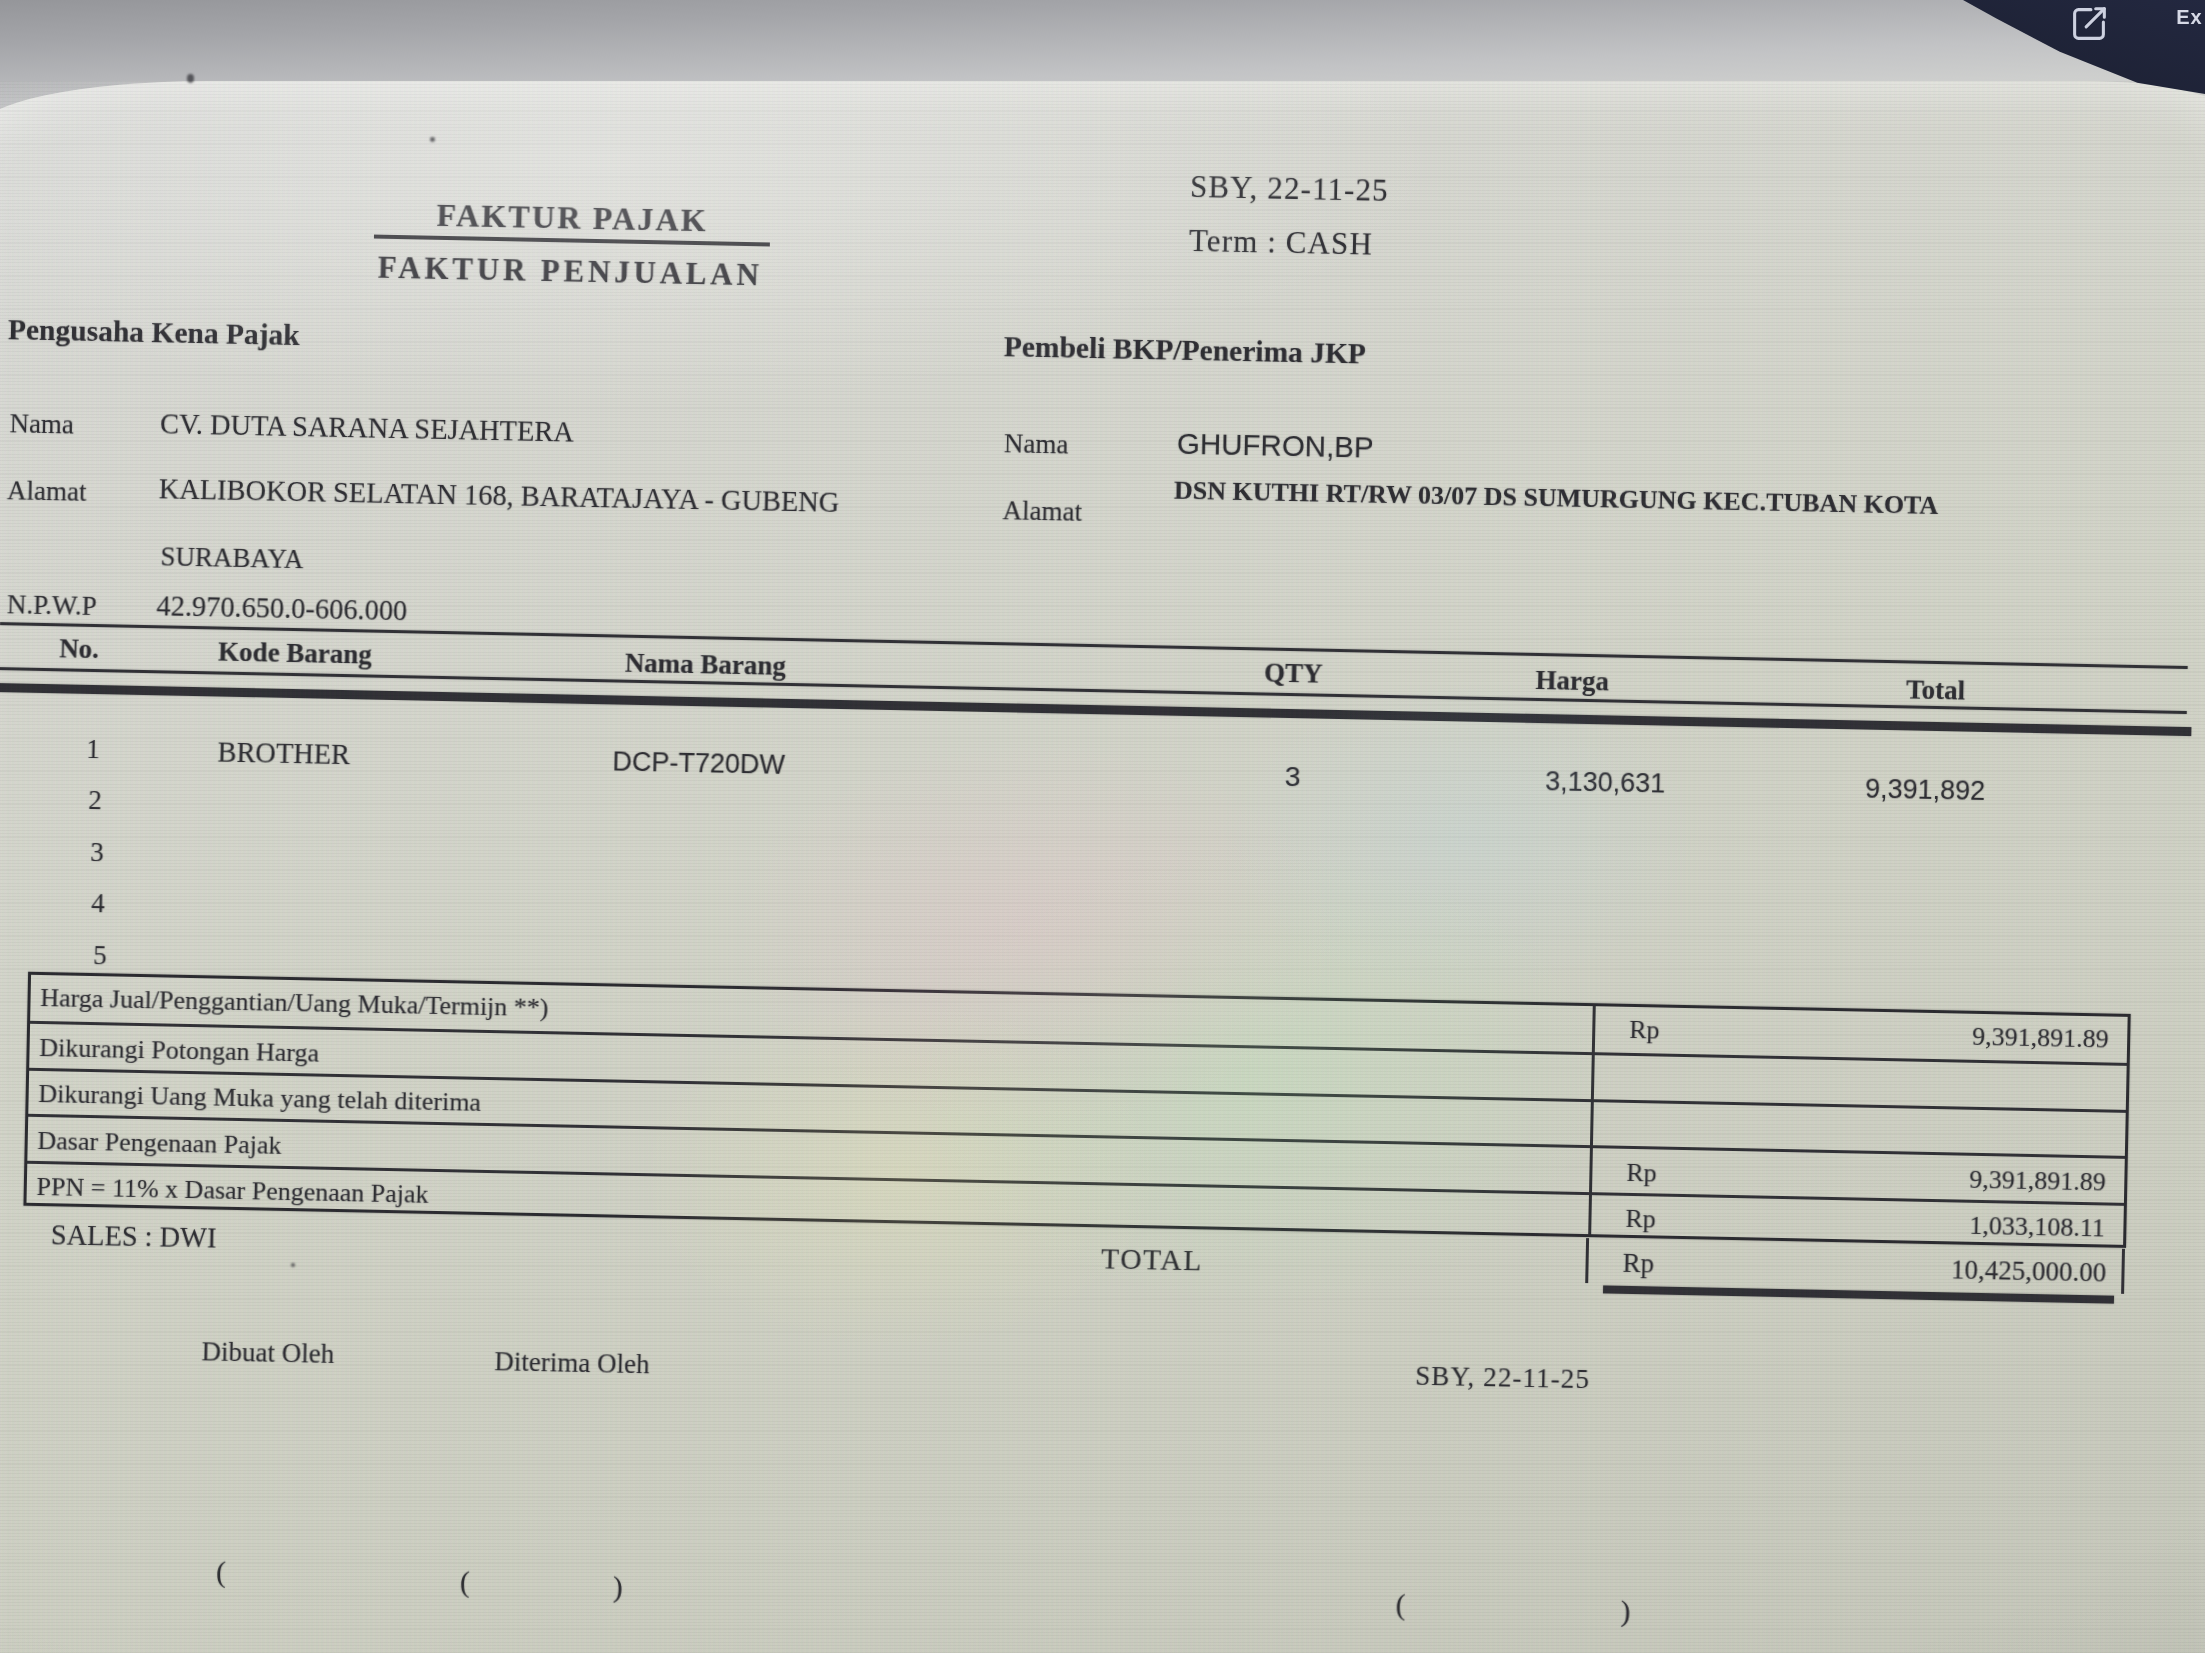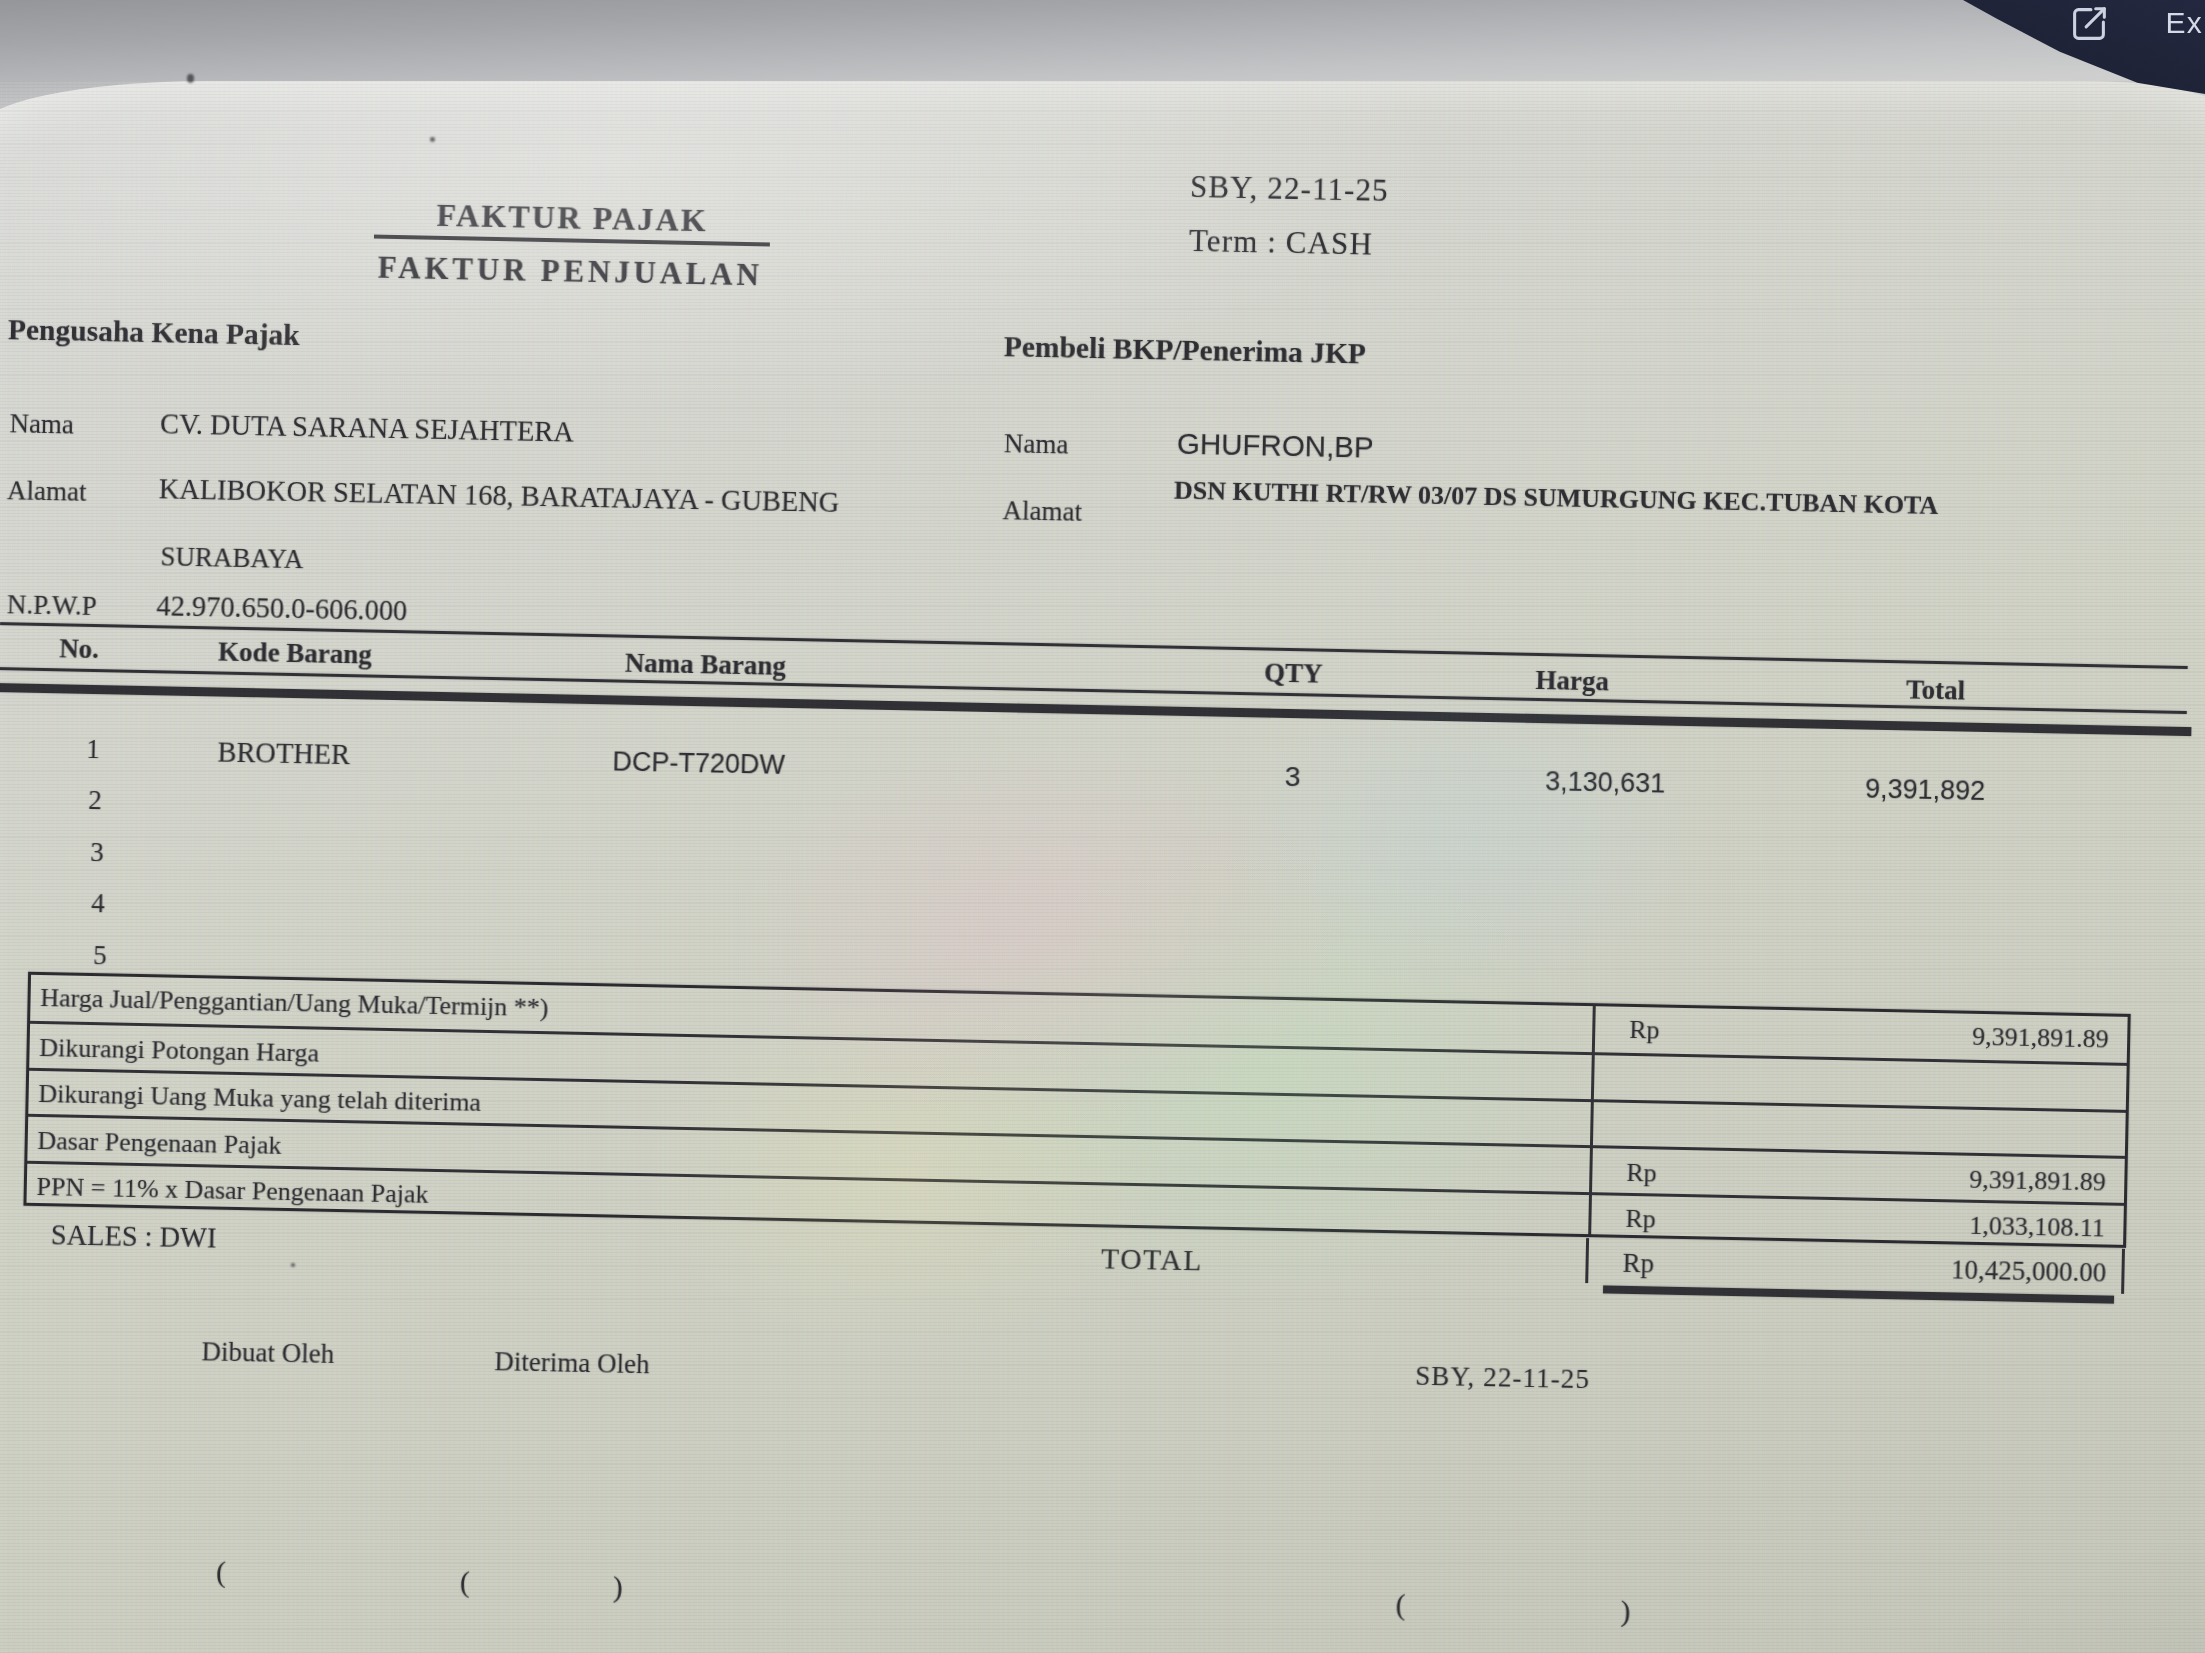--- a/index.html
+++ b/index.html
@@ -24,21 +24,21 @@
     radial-gradient(ellipse 383px 257px at 41% 68%,rgba(255,250,158,.15),transparent 70%),
     radial-gradient(ellipse 350px 230px at 66% 47%,rgba(158,218,255,.11),transparent 70%),
     repeating-linear-gradient(0deg,rgba(0,0,0,.035) 0 1.1px,transparent 1.1px 3.3px),
     repeating-linear-gradient(90deg,rgba(120,200,120,.025) 0 1.6px,rgba(230,140,200,.025) 1.6px 3.3px,rgba(240,240,140,.025) 3.3px 4.9px);}
   .vignette{background:radial-gradient(ellipse 150% 120% at 45% 42%,transparent 55%,rgba(48,53,56,.22) 100%);}
   .glare{background:radial-gradient(ellipse 1367px 394px at 28% 5%,rgba(255,255,255,.26),transparent 62%);}
   .speck{position:absolute;border-radius:50%;background:rgba(32,32,38,.65);filter:blur(0.8px);}
   .app-corner{position:absolute;top:0;right:0;width:242px;height:94px;background:linear-gradient(200deg,#232840,#1b1f30);
     clip-path:polygon(0 0,100% 0,100% 100%,72% 88%,40% 55%,14% 20%);}
   .app-corner .ex{position:absolute;right:2.2px;top:5.5px;font-family:"Liberation Sans","DejaVu Sans",sans-serif;
-    font-size:30px;font-weight:normal;color:#d6d9e6;letter-spacing:1.1px;}
+    font-size:20px;font-weight:bold;color:#d6d9e6;letter-spacing:1.1px;}
   .app-corner svg{position:absolute;right:93px;top:1.1px;}
   .sumbox{position:absolute;left:46px;top:890px;width:2103px;height:234px;border:3.8px solid #28282e;box-sizing:border-box;
     box-shadow:0 0 1.6px rgba(40,40,46,.45);}
   .sumrow{position:absolute;left:0;width:100%;height:46px;}
   .sumrow .lbl{position:absolute;left:9.8px;top:7.7px;font-size:26px;white-space:nowrap;text-shadow:0 0 1.6px rgba(43,43,49,.32);}
   .sumsep{position:absolute;left:0;width:100%;height:3.3px;background:#2e2e34;}
   .vdiv{position:absolute;top:0;bottom:0;left:1562px;width:3.3px;background:#2e2e34;}
   .valcell{position:absolute;left:1565px;width:530px;height:46px;}
   .valcell .rp{position:absolute;left:34px;top:8.8px;font-size:26px;}
   .valcell .amt{position:absolute;right:16.4px;top:8.8px;font-size:26px;}

